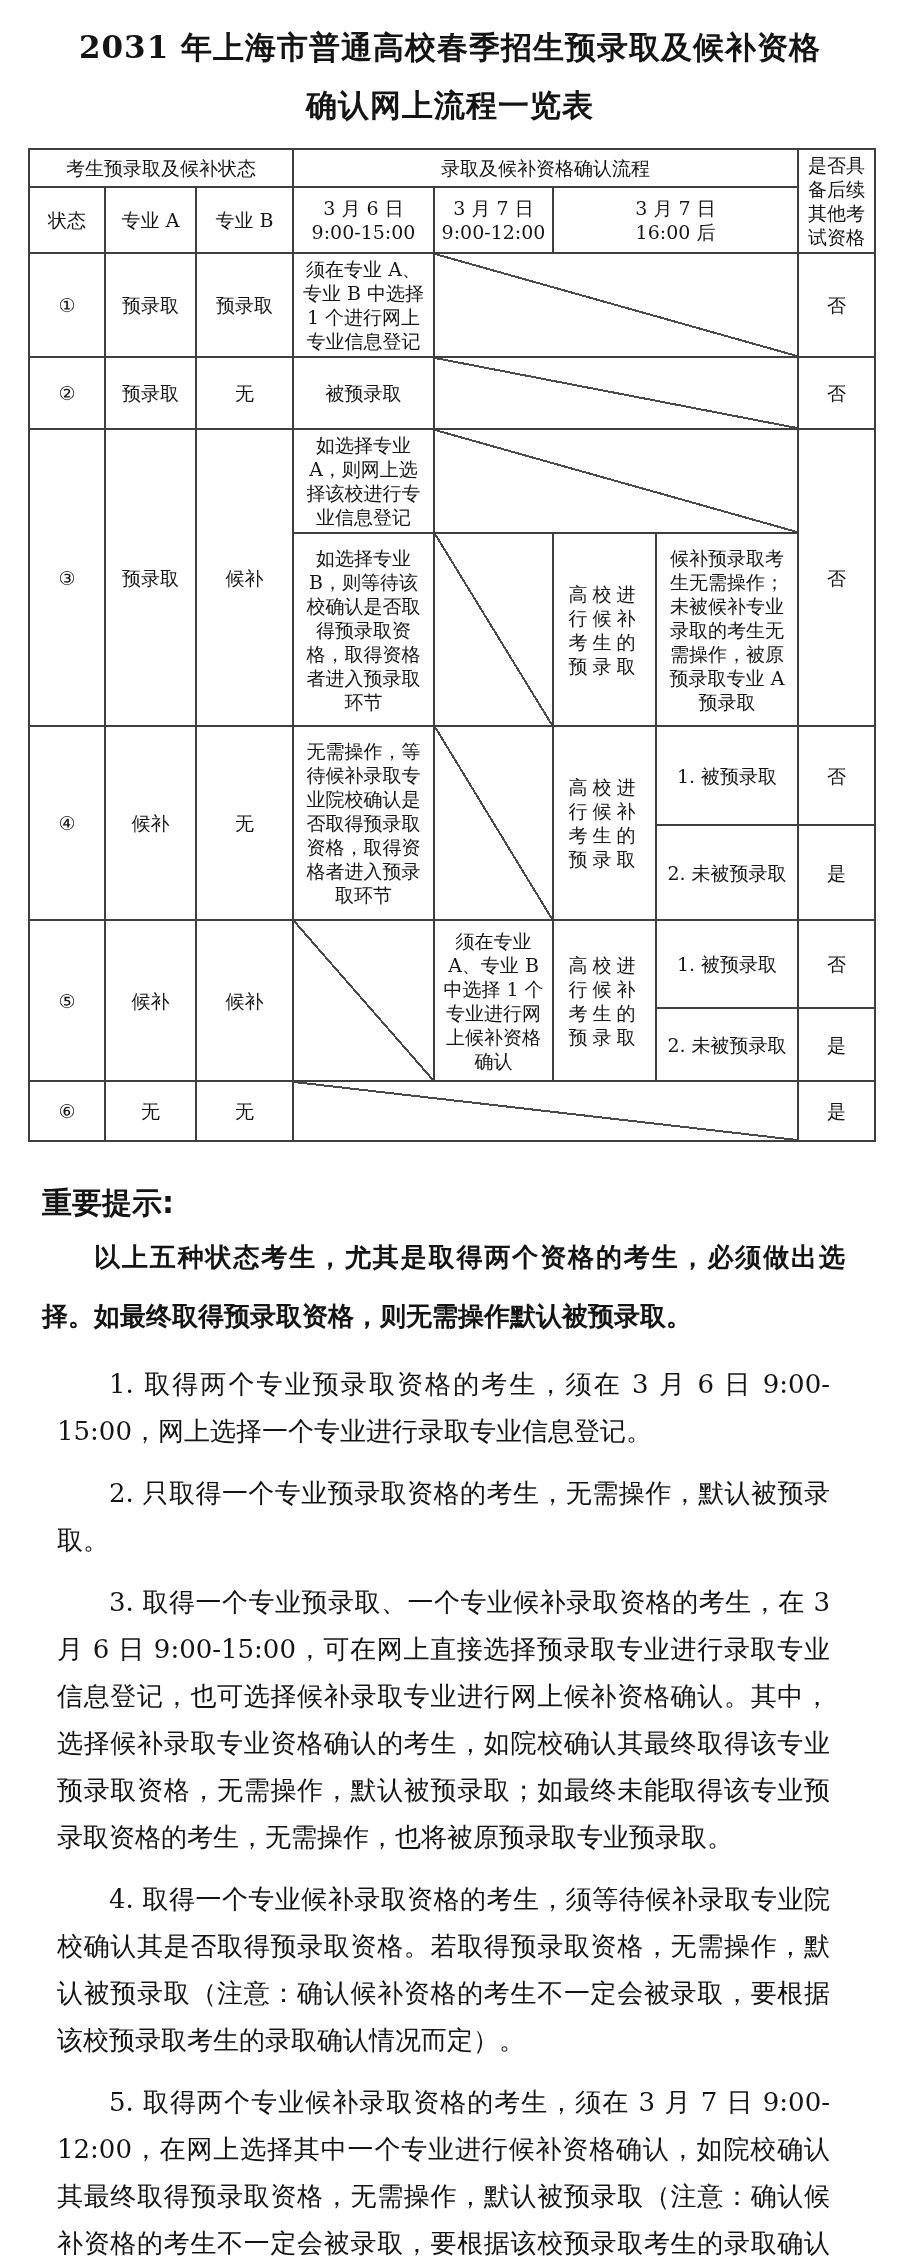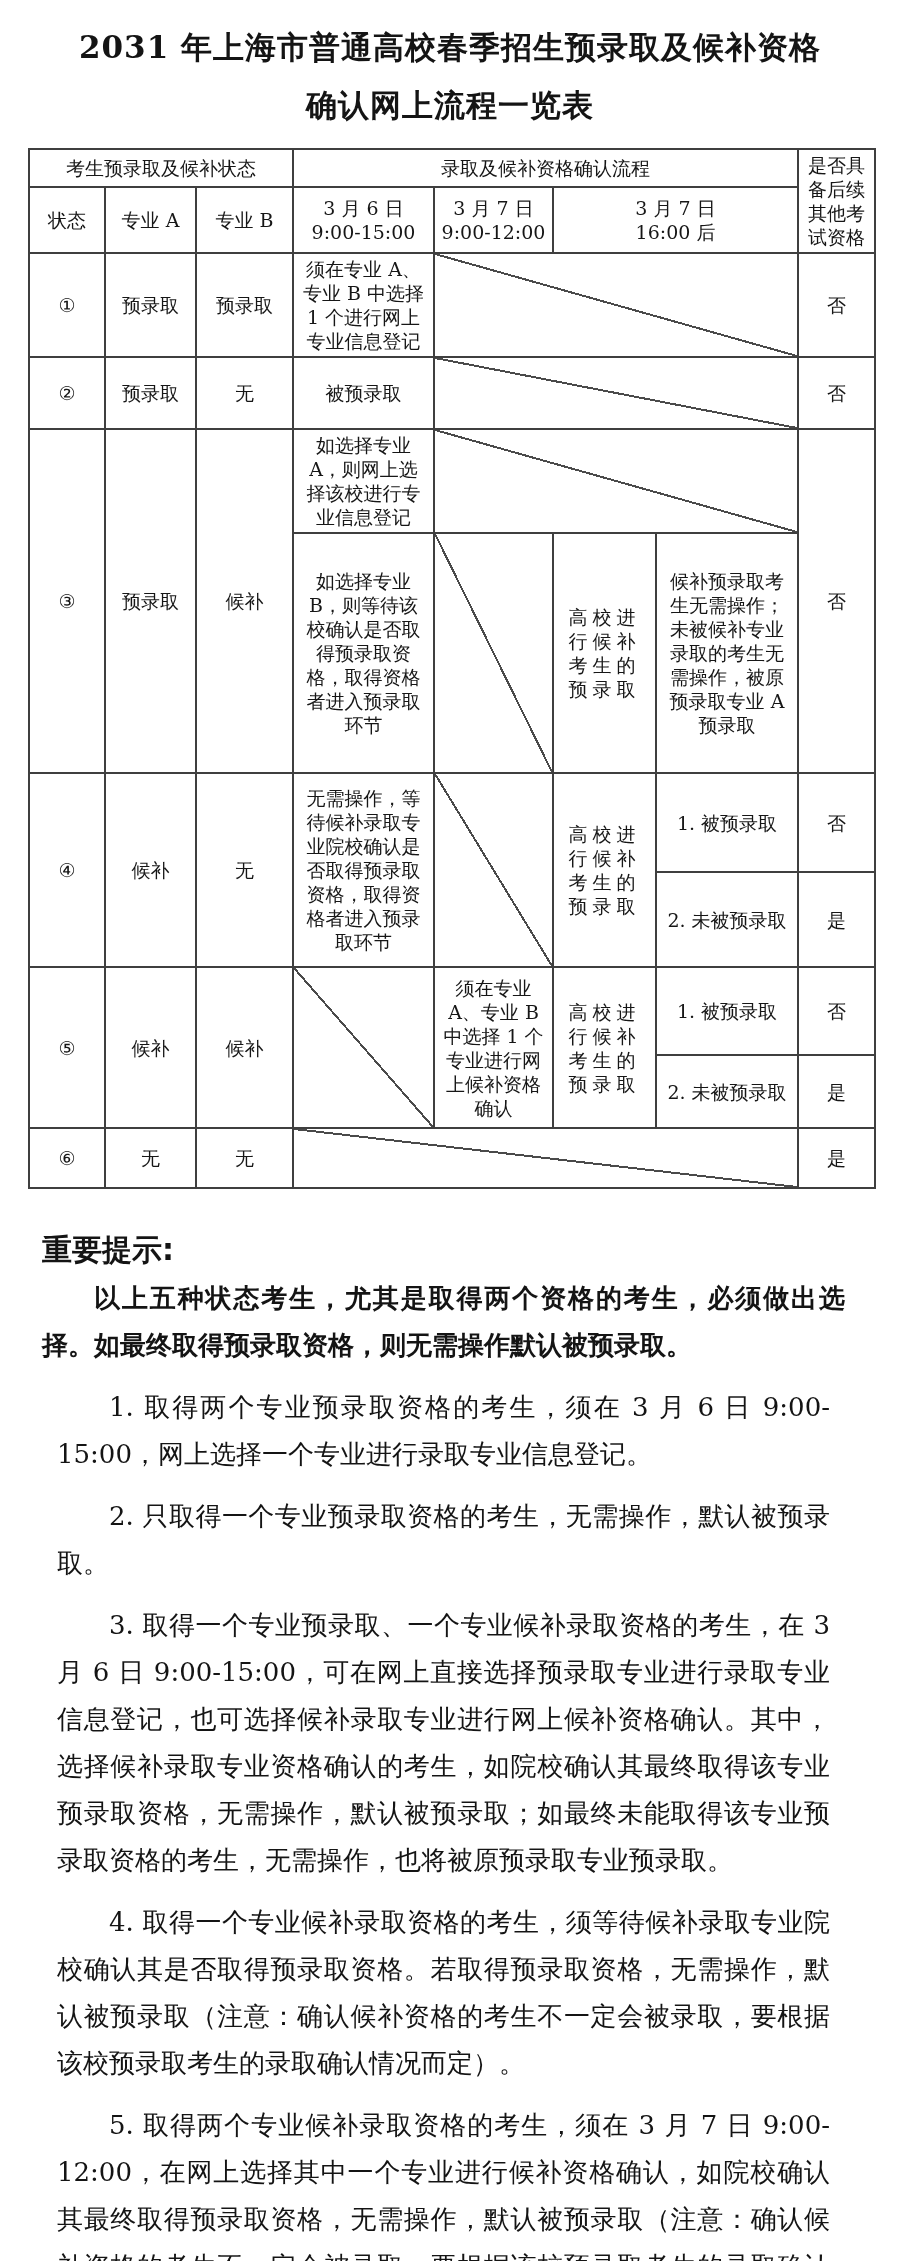--- a/index.html
+++ b/index.html
@@ -62,41 +62,41 @@
       #4a4a4a calc(50% + 1px),
       transparent calc(50% + 1px));
   }
   .pre{white-space:pre-line;}
   
   tr.h-head1{height:28px;}
   tr.h-head2{height:48px;}
   tr.h-r1{height:98px;}
   tr.h-r2{height:72px;}
   tr.h-r3a{height:102px;}
-  tr.h-r3b{height:240px;padding-left:44px;}
+  tr.h-r3b{height:193px;padding-left:44px;}
   tr.h-r4a{height:99px;}
   tr.h-r4b{height:95px;}
   tr.h-r5a{height:88px;}
   tr.h-r5b{height:73px;}
   tr.h-r6{height:60px;}
   
   .notes{
     margin:40px 55px 0 42px;
   }
   .notes-heading{
     font-family:"DejaVu Sans","Liberation Sans",sans-serif;
     font-weight:bold;
     font-size:30px;
     line-height:42px;
   }
   .notes-intro{
     font-family:"DejaVu Sans","Liberation Sans",sans-serif;
     font-weight:bold;
     font-size:26px;
-    line-height:47px;
+    line-height:59px;
     text-indent:2em;
     text-align:justify;
     margin:4px 0 0 0;
   }
   .note-item{
     font-size:26px;
     line-height:47px;
     text-indent:2em;
     text-align:justify;
     margin:15px;

